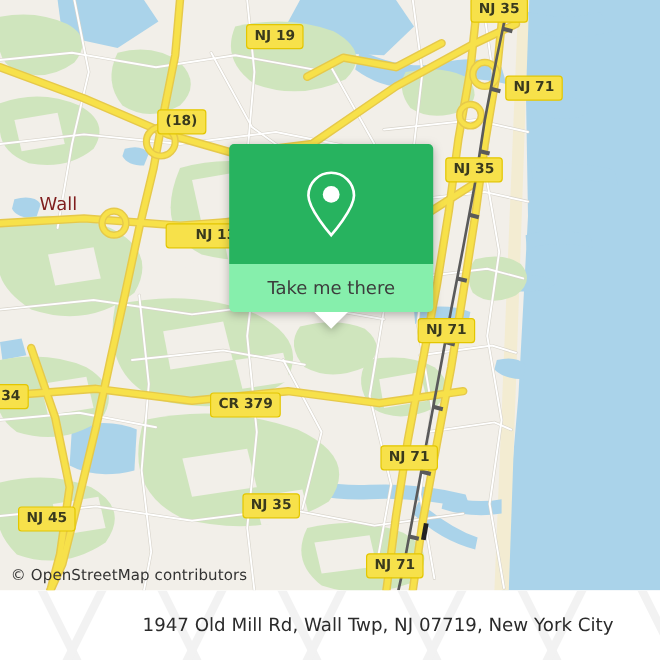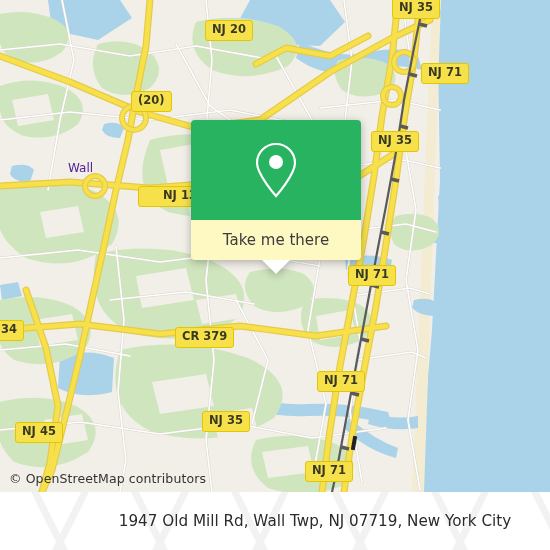--- a/index.html
+++ b/index.html
@@ -54,48 +54,47 @@
     font-size: 11.5px;
     line-height: 1;
     padding: 3px 6px 4px 6px;
     white-space: nowrap;
     box-sizing: border-box;
     text-shadow: 0 0 1px rgba(255,255,255,.25);
   }
 
   .place-label {
     position: absolute;
-    color: #4c1d95;
-    font-family: "DejaVu Sans", sans-serif;
-    font-size: 12px;
+    color: #7f1d1d;
+    font-family: "DejaVu Sans", sans-serif;
+    font-size: 15px;
     white-space: nowrap;
     text-shadow:
       1px 0 1.5px #f2efe9, -1px 0 1.5px #f2efe9,
       0 1px 1.5px #f2efe9, 0 -1px 1.5px #f2efe9;
-    margin-left: 35px;
   }
 
   
   #popup {
     position: absolute;
     left: 191px;
     top: 120px;
     width: 170px;
     filter: drop-shadow(0 2px 4px rgba(0,0,0,0.28));
   }
   #popup-header {
     background: #27b35f;
     border-radius: 4px 4px 0 0;
     height: 100px;
     display: flex;
     align-items: center;
     justify-content: center;
   }
   #popup-footer {
-    background: #fef9c3;
+    background: #86efac;
     border-radius: 0 0 4px 4px;
     height: 40px;
     display: flex;
     align-items: center;
     justify-content: center;
   }
   #popup-footer-label {
     color: #3c3c3c;
     font-family: "DejaVu Sans", sans-serif;
     font-size: 15px;
@@ -314,22 +313,22 @@
         <path d="M 361 339 l 8 2"></path>
           <path d="M 351 393 l 8 2"></path>
         <path d="M 341 447 l 8 2"></path>
       </g>
       <rect x="352" y="436" width="4" height="14" fill="#222222" transform="rotate(10 354 443)"></rect>
 
     </svg>
 
     <div class="place-label" style="left:33px; top:161px;">Wall</div>
 
-    <div class="shield" style="left:205px; top:20px;">NJ 20</div>
-    <div class="shield" style="left:131px; top:91px;">(20)</div>
+    <div class="shield" style="left:205px; top:20px;">NJ 19</div>
+    <div class="shield" style="left:131px; top:91px;">(18)</div>
     <div class="shield" style="left:392px; top:-2px;">NJ 35</div>
     <div class="shield" style="left:421px; top:63px;">NJ 71</div>
     <div class="shield" style="left:371px; top:131px;">NJ 35</div>
     <div class="shield" style="left:138px; top:186px;padding-left:24px;">NJ 138</div>
     <div class="shield" style="left:348px; top:265px;">NJ 71</div>
     <div class="shield" style="left:-6px;  top:320px;">34</div>
     <div class="shield" style="left:175px; top:327px;">CR 379</div>
     <div class="shield" style="left:317px; top:371px;">NJ 71</div>
     <div class="shield" style="left:202px; top:411px;">NJ 35</div>
     <div class="shield" style="left:15px;  top:422px;">NJ 45</div>

